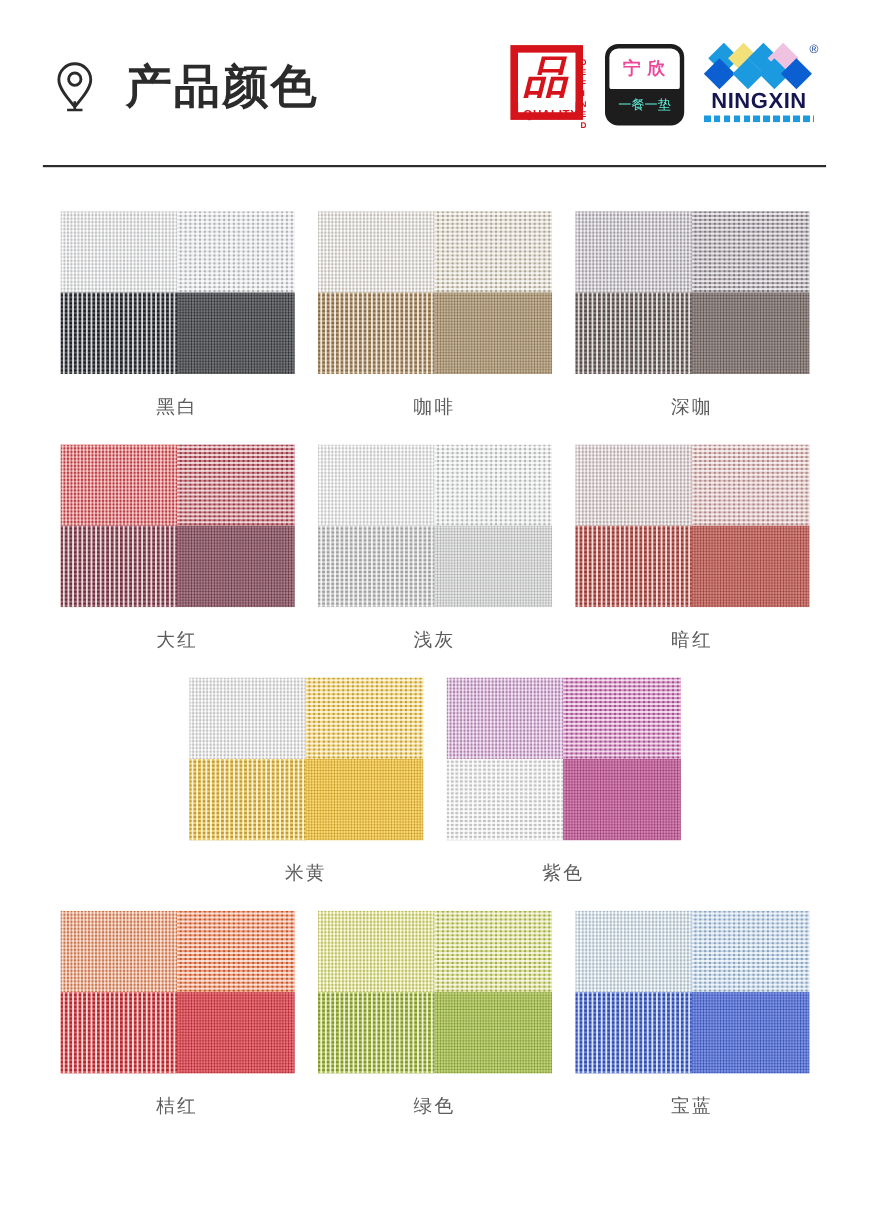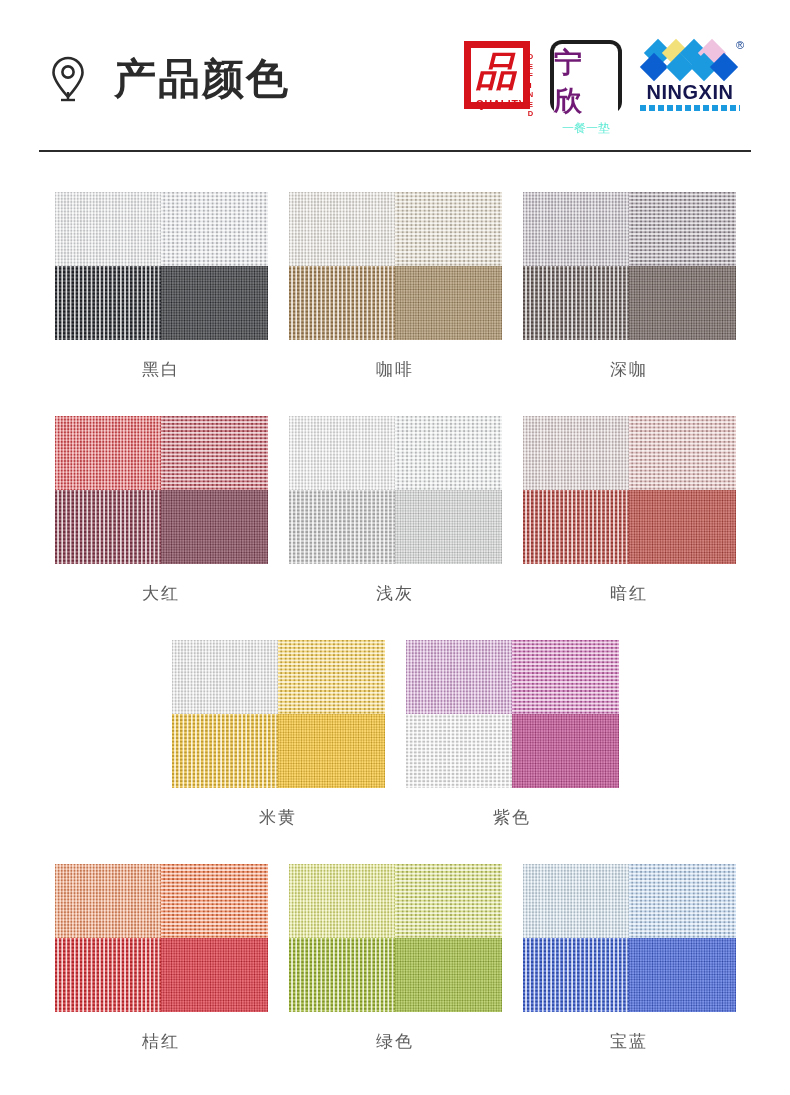--- a/index.html
+++ b/index.html
@@ -111,22 +111,22 @@
     flex-direction: column;
   }
   .logo-ningxin-cn .cn-top {
     flex: 1.25;
     background: #ffffff;
     border-radius: 8px 8px 2px 2px;
     display: flex;
     align-items: center;
     justify-content: center;
     gap: 5px;
-    color: #701a75;
-    font-size: 28px;
+    color: #ec4899;
+    font-size: 16px;
     font-weight: bold;
     letter-spacing: 1px;
   }
   .logo-ningxin-cn .cn-bot {
     flex: 1;
     display: flex;
     align-items: center;
     justify-content: center;
     color: #5eead4;
     font-size: 12px;
@@ -178,21 +178,21 @@
     width: 712px;
     height: 2px;
     background: #2b2b2b;
   }
 
   
   .grid {
     padding: 40px 0 0 0;
     display: flex;
     flex-direction: column;
-    gap: 16px;
+    gap: 4px;
     align-items: center;
   }
   .row {
     display: flex;
     justify-content: center;
     gap: 19px;
     height: 208px;
   }
   .cell {
     width: 215px;

